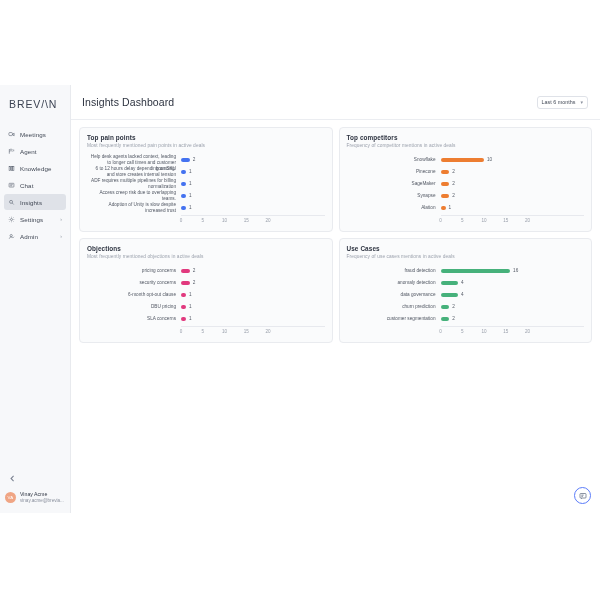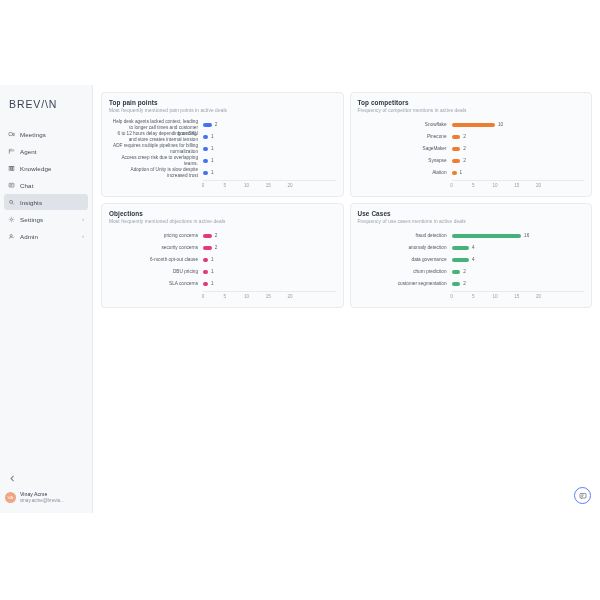--- a/index.html
+++ b/index.html
@@ -18,21 +18,21 @@
   #app {
     position: absolute;
     left: 0; top: 85px;
     width: 600px; height: 428px;
     background: #ffffff;
     display: flex;
     overflow: hidden;
   }
   
   #sidebar {
-    width: 93px;
+    width: 71px;
     height: 100%;
     background: #f7f8fa;
     border-right: 1px solid #e8eaee;
     display: flex;
     flex-direction: column;
     position: relative;
   }
   .logo {
     padding: 13px 0 0 9px;
     font-size: 10.5px;
@@ -359,20 +359,27 @@
           <div class="user-meta">
             <div class="user-name">Vinay Acme</div>
             <div class="user-mail">vinay.acme@brevia...</div>
           </div>
         </div>
       </div>
     </div>
 
     <div id="main">
 
+      <div id="topbar">
+        <div id="page-title">Insights Dashboard</div>
+        <div class="range-select">
+          <span class="range-label">Last 6 months</span>
+          <span class="range-caret">▾</span>
+        </div>
+      </div>
 
       <div id="canvas">
         <div class="grid" id="cards">
             <div class="card">
               <div class="card-title">Top pain points</div>
               <div class="card-sub">Most frequently mentioned pain points in active deals</div>
               <div class="chart chart-pain">
                 <div class="chart-row">
                   <div class="cat-label wrap">Help desk agents lacked context, leading to longer call times and customer bouncing.</div>
                   <div class="plot">

